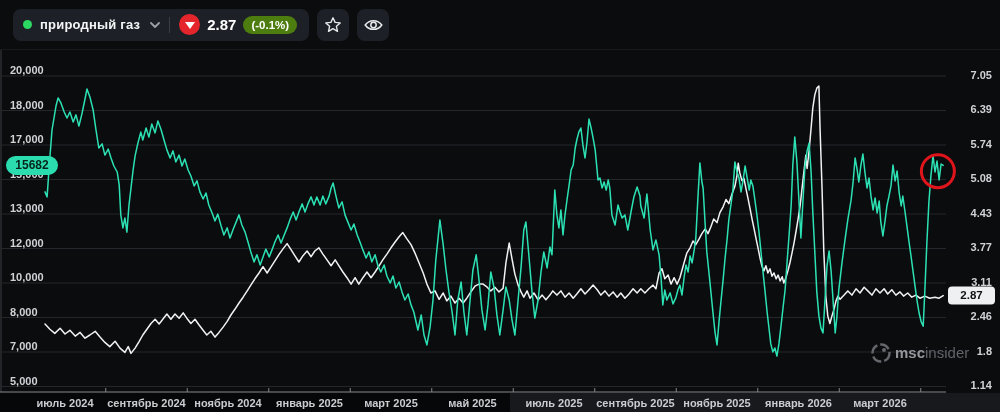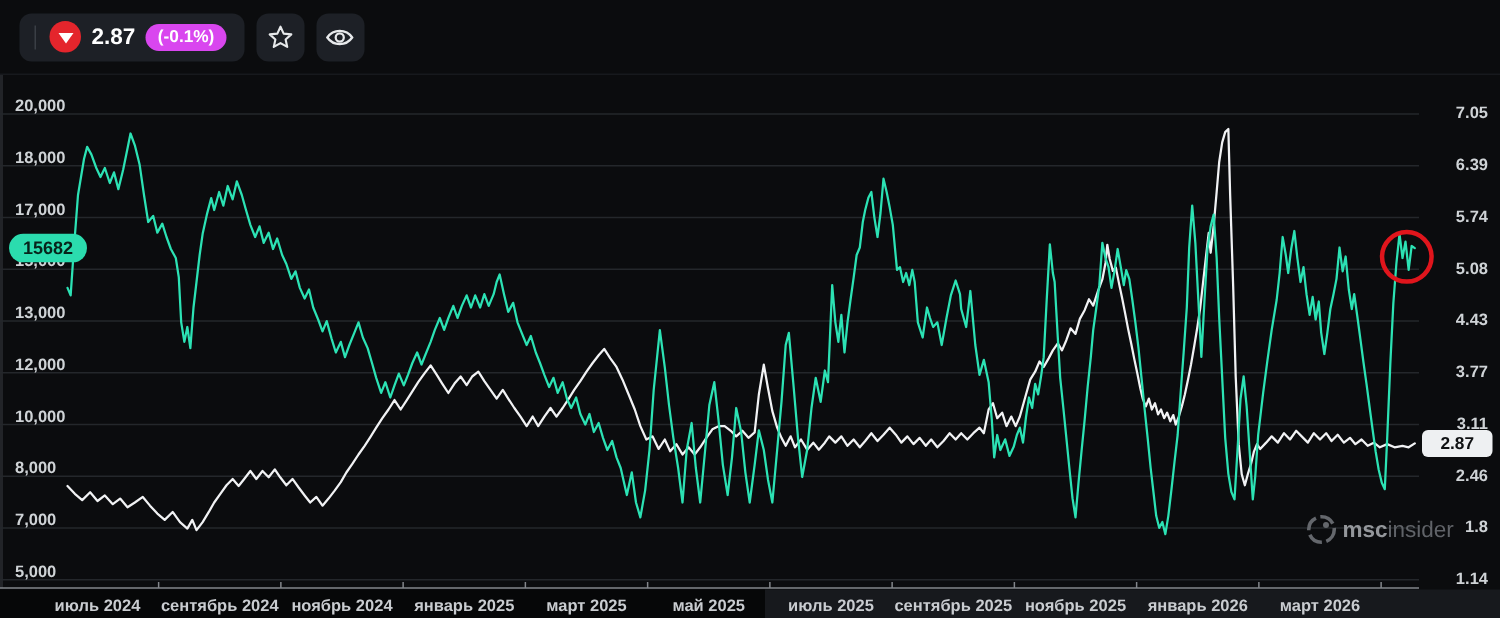--- a/index.html
+++ b/index.html
@@ -92,27 +92,34 @@
       <polyline points="45.0,191.9 47.1,196.9 49.1,167.9 52.0,130.0 56.0,106.0 58.1,97.9 60.9,102.9 64.2,112.0 67.0,118.0 69.9,112.0 73.2,122.0 76.0,114.9 78.9,126.1 82.1,113.1 85.0,99.0 87.0,89.0 89.9,96.9 93.1,109.9 96.0,130.0 98.8,148.0 102.1,143.9 104.9,155.1 108.2,149.1 111.0,158.0 113.9,166.0 117.2,172.0 119.2,184.9 120.8,214.9 122.9,227.9 124.9,218.0 126.9,232.1 129.0,205.0 131.0,188.0 133.1,170.0 135.1,155.9 137.9,143.1 140.8,132.1 142.8,140.0 146.1,128.0 148.9,137.1 151.8,124.0 155.1,132.9 157.9,120.9 161.2,130.0 164.0,140.0 166.9,149.9 170.1,158.0 173.0,150.9 175.8,161.9 179.1,155.1 182.0,166.0 184.8,159.0 188.1,170.0 190.9,176.0 194.2,185.9 197.0,180.9 199.9,191.9 203.1,199.0 206.0,193.0 208.8,205.0 212.1,213.0 215.0,220.9 217.8,214.1 221.1,225.9 223.9,235.0 227.2,227.9 230.0,238.1 232.9,230.0 236.2,221.9 239.0,214.9 241.9,225.0 245.1,232.1 248.0,242.0 250.8,251.9 254.1,261.9 256.9,254.8 260.2,265.0 263.0,256.9 265.9,249.1 269.2,256.9 272.0,249.9 274.9,242.0 278.1,235.0 281.0,243.0 283.8,236.0 287.1,227.9 289.9,219.9 293.2,212.0 296.1,219.9 298.9,212.0 302.2,203.9 305.0,212.0 307.9,203.9 311.1,196.9 314.0,205.0 316.8,196.9 320.1,205.0 322.9,196.1 325.8,203.9 329.1,196.1 331.1,188.0 333.1,183.0 336.0,196.1 338.8,207.9 342.1,201.9 345.0,214.9 347.8,221.9 351.1,230.0 353.9,224.0 357.2,235.0 360.0,242.0 362.9,249.9 366.1,258.0 369.0,251.9 371.8,261.9 375.1,254.8 378.0,266.0 380.8,272.0 384.1,265.0 386.9,276.0 390.2,283.0 393.0,276.0 395.9,288.0 399.1,282.0 402.0,291.9 404.9,300.0 408.1,294.0 411.0,304.9 413.8,312.0 417.9,330.0 421.2,314.9 424.0,335.0 426.9,344.9 430.1,326.9 433.0,300.0 435.8,260.0 439.9,220.1 443.2,244.9 446.0,270.0 448.9,291.9 452.1,312.0 455.0,335.0 457.8,300.0 461.1,282.0 463.9,312.0 466.8,335.0 470.1,300.0 472.9,270.0 476.2,254.8 479.0,279.9 481.9,309.9 485.1,330.0 488.0,304.9 490.8,272.0 494.1,288.0 496.9,314.9 499.8,335.0 503.1,309.9 505.9,286.9 509.2,300.0 512.0,319.8 514.9,335.0 518.1,300.0 521.0,267.9 523.8,230.0 525.9,221.9 529.1,258.0 532.0,291.9 534.8,318.0 538.1,300.0 541.0,272.0 543.8,251.9 547.1,267.9 549.9,247.0 552.0,254.8 554.8,190.1 556.9,214.9 558.9,227.9 560.9,209.9 563.0,235.0 565.0,214.9 567.0,200.0 569.1,185.1 571.1,170.0 573.2,165.0 575.2,148.0 576.8,140.0 578.9,131.9 580.9,128.0 582.9,144.9 585.0,158.0 587.0,142.0 589.0,119.1 591.1,128.0 593.1,138.1 595.2,149.9 598.0,179.9 600.0,178.1 602.1,188.0 604.1,182.0 606.2,190.1 608.2,179.9 609.8,188.0 611.9,214.9 615.1,225.0 618.0,205.0 620.0,212.0 622.1,218.0 624.9,214.9 627.8,230.0 631.0,212.0 633.9,196.9 637.1,187.0 640.0,196.1 640.8,206.0 644.1,218.0 646.9,194.0 650.2,230.0 653.0,249.9 655.9,239.9 659.1,254.8 661.2,279.9 662.8,304.9 664.8,290.0 666.9,300.0 670.1,292.9 673.0,303.9 675.8,297.9 677.9,290.0 679.9,285.1 682.0,295.0 684.0,278.0 686.0,265.0 688.1,272.0 690.1,255.9 692.1,262.9 694.2,249.9 695.8,238.1 697.8,200.0 699.9,162.9 701.9,182.0 703.1,188.0 705.2,225.0 706.8,251.9 708.9,272.0 710.9,291.9 712.9,312.0 715.0,332.1 717.0,344.9 719.0,321.9 721.1,300.0 723.1,279.9 725.1,258.0 727.2,238.1 728.8,220.1 730.9,205.0 732.9,190.1 734.9,161.9 737.0,172.0 739.0,178.1 741.0,191.9 743.1,180.1 745.1,166.0 747.2,178.1 749.2,190.1 750.8,180.1 752.9,186.1 754.9,200.0 756.9,214.9 759.0,232.1 761.0,251.9 763.0,272.0 765.1,291.9 767.1,312.0 769.2,330.0 770.8,343.9 772.8,351.9 774.9,348.0 776.9,356.1 778.9,343.9 781.0,326.1 783.0,308.0 785.1,290.0 787.1,261.9 789.1,235.0 791.2,205.0 792.8,165.0 794.8,137.1 796.9,161.9 798.9,200.0 800.9,237.9 803.0,200.0 805.0,166.0 807.1,150.9 809.1,143.1 811.1,172.0 812.8,212.0 814.8,251.9 816.8,291.9 818.9,315.9 820.9,327.9 823.0,332.9 825.0,300.0 827.0,266.0 829.1,250.9 831.1,271.0 833.1,301.0 835.2,332.9 836.8,318.0 838.8,289.8 842.1,261.9 845.0,239.9 847.8,219.9 851.1,200.0 853.1,182.0 855.1,158.0 857.2,170.0 858.8,182.0 860.8,166.0 862.9,154.0 864.9,172.0 867.0,188.0 869.0,178.1 871.0,196.1 873.1,209.9 875.1,197.9 877.1,213.0 879.2,201.0 880.8,221.9 882.9,236.0 884.9,221.9 886.9,206.0 889.0,196.1 891.0,185.9 893.0,165.0 895.1,180.9 897.1,171.0 899.2,193.0 901.2,206.0 902.8,196.1 904.9,211.0 906.9,225.9 908.9,241.0 911.0,255.9 913.0,271.0 915.0,285.9 917.1,301.0 919.1,313.0 921.2,321.9 923.2,326.1 924.8,291.9 926.9,242.0 928.9,202.1 930.9,176.0 933.0,155.9 935.0,172.0 937.0,161.1 939.1,179.9 941.1,164.0 943.2,165.4" fill="none" stroke="#2ce2b4" stroke-width="1.5" stroke-linejoin="round" stroke-linecap="round"></polyline>
       <rect x="6" y="155.8826" width="52" height="19" rx="9.5" fill="#2bdcae"></rect>
       <text x="32" y="165.8826" fill="#07241b" font-size="12" font-weight="700" text-anchor="middle" dominant-baseline="middle">15682</text>
       <rect x="948" y="286.60913705583755" width="47" height="18" rx="4" fill="#eef0f2"></rect>
       <text x="971.5" y="296.10913705583755" fill="#0f1113" font-size="11.5" font-weight="700" text-anchor="middle" dominant-baseline="middle">2.87</text>
       <circle cx="937.8650000000001" cy="171.22" r="16.5" fill="none" stroke="#e0151c" stroke-width="3"></circle>
     </svg>
 
   <div class="topbar">
     <div class="widget">
+      <div class="inst">
+        <span class="dot" style="background: rgb(43, 217, 98);"></span>
+        <span class="iname">природный газ</span>
+        <svg class="chev" width="10" height="6" viewBox="0 0 10 6">
+          <polyline points="1,1 5,5 9,1" fill="none" stroke="#9aa0a6" stroke-width="1.8" stroke-linecap="round" stroke-linejoin="round"></polyline>
+        </svg>
+      </div>
       <div class="vdiv"></div>
       <div class="pricewrap">
         <span class="dcirc" style="background: rgb(228, 37, 44);">
             <span class="tri"></span>
           </span>
         <span class="pval">2.87</span>
-        <span class="pchg" style="background: #d946ef;">(-0.1%)</span>
+        <span class="pchg" style="background: #4d7c0f;">(-0.1%)</span>
       </div>
     </div>
     <button class="iconbtn">
       <svg width="18" height="18" viewBox="0 0 18 18">
         <path d="M9 1.8 L11.1 6.4 16.2 6.9 12.4 10.3 13.5 15.3 9 12.7 4.5 15.3 5.6 10.3 1.8 6.9 6.9 6.4 Z" fill="none" stroke="#e7e9eb" stroke-width="1.4" stroke-linejoin="round"></path>
       </svg>
     </button>
     <button class="iconbtn">
       <svg width="19" height="14" viewBox="0 0 19 14">
         <path d="M1.2 7 C5.2 1.2 13.8 1.2 17.8 7 C13.8 12.8 5.2 12.8 1.2 7 Z" fill="none" stroke="#e7e9eb" stroke-width="1.5"></path>

